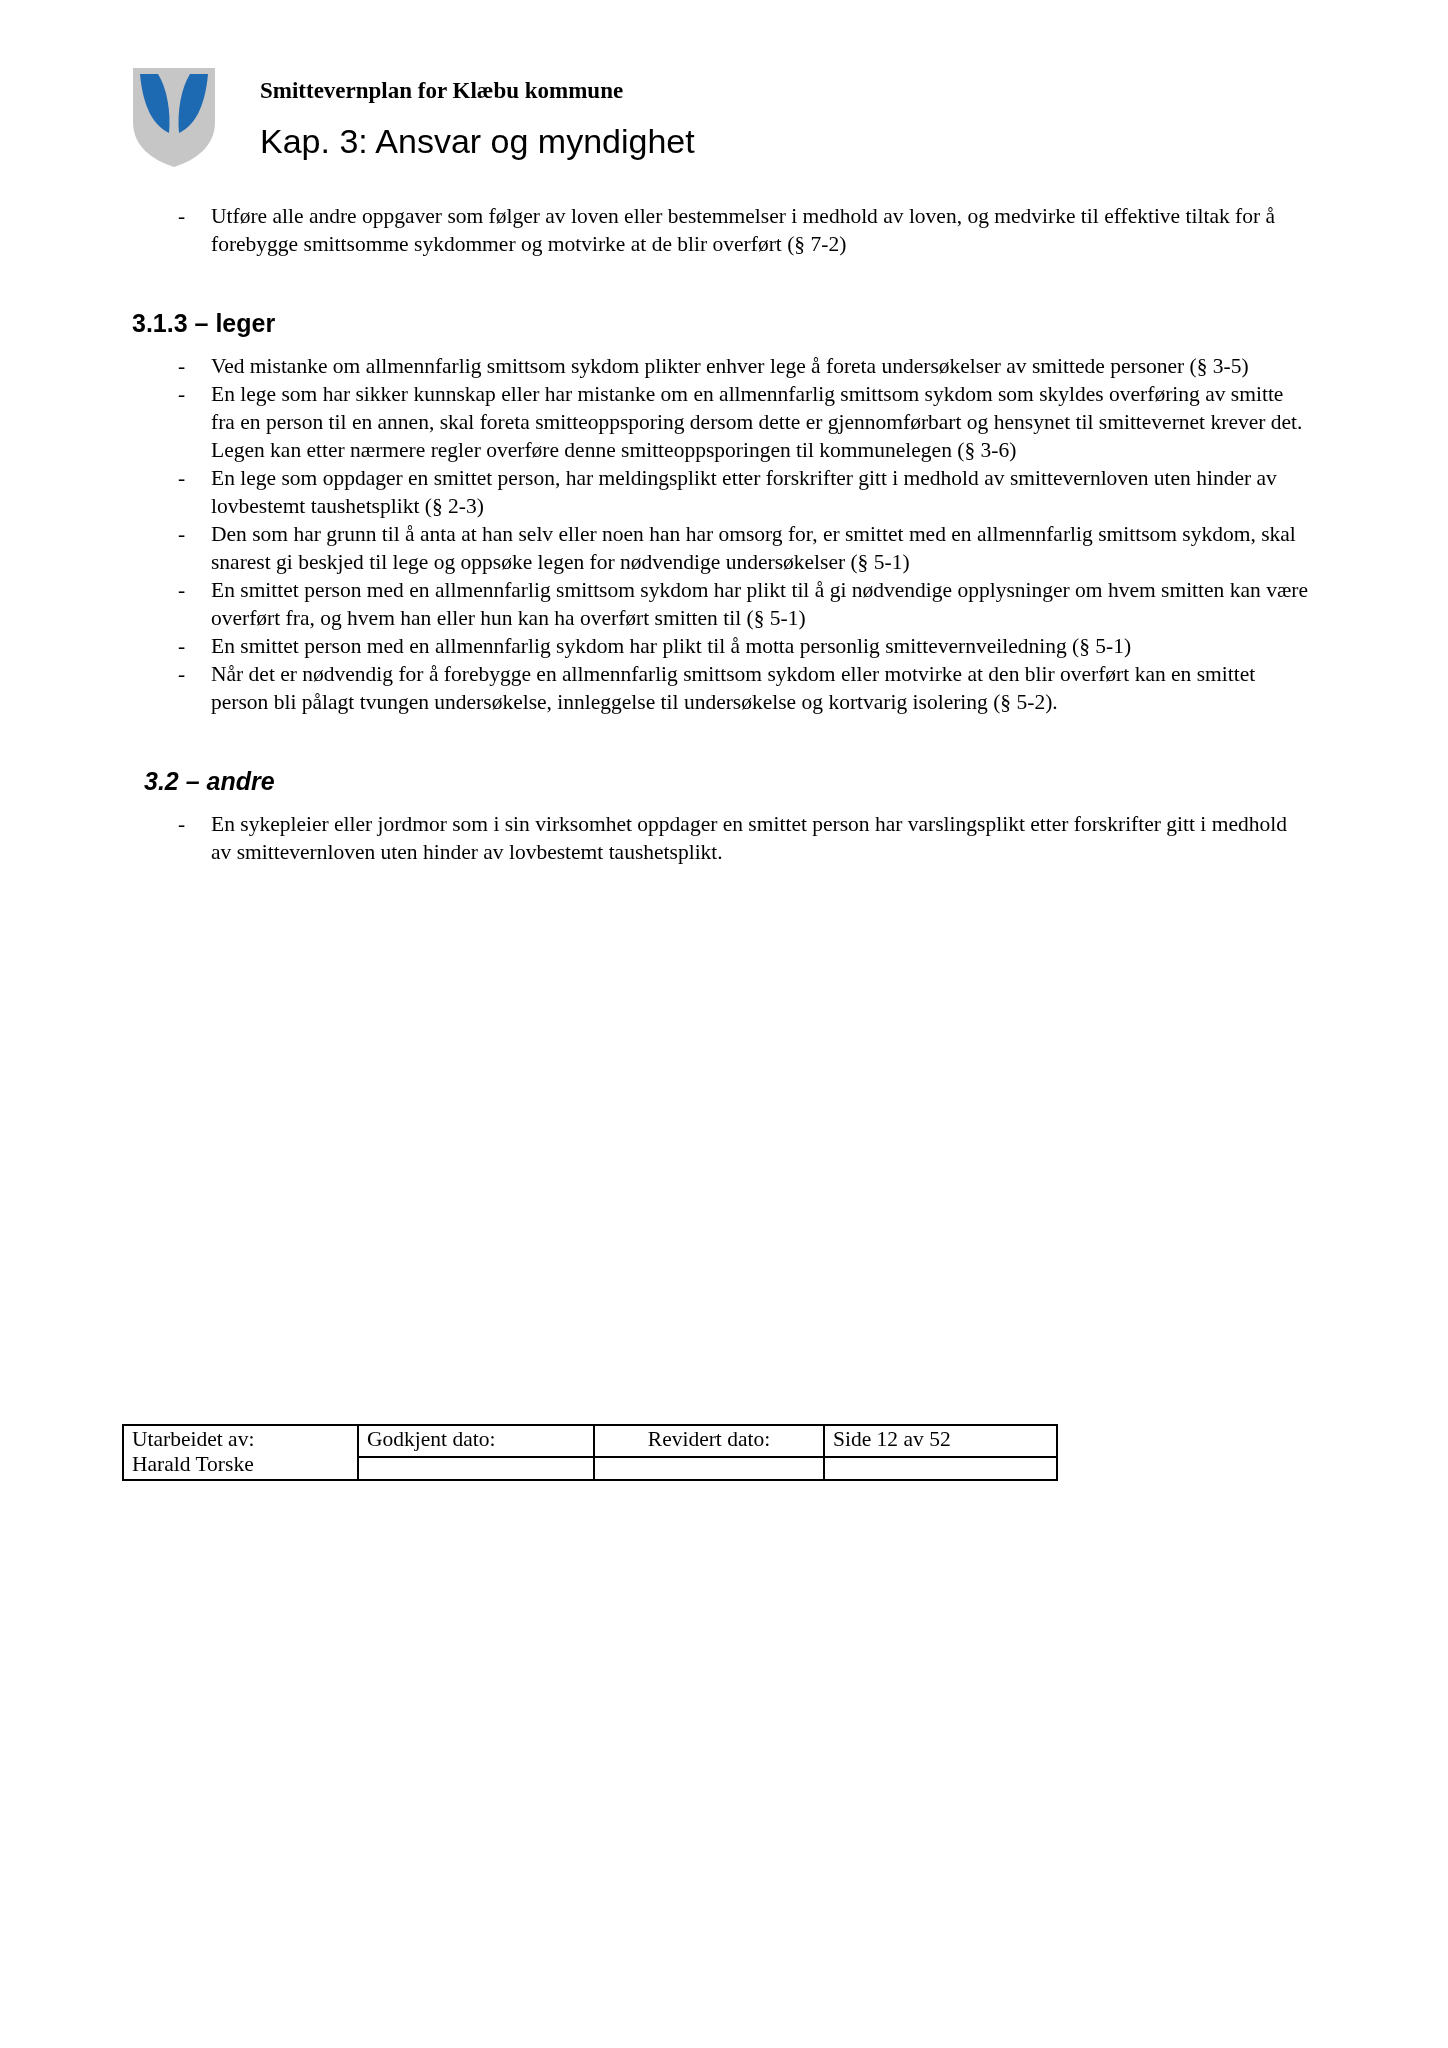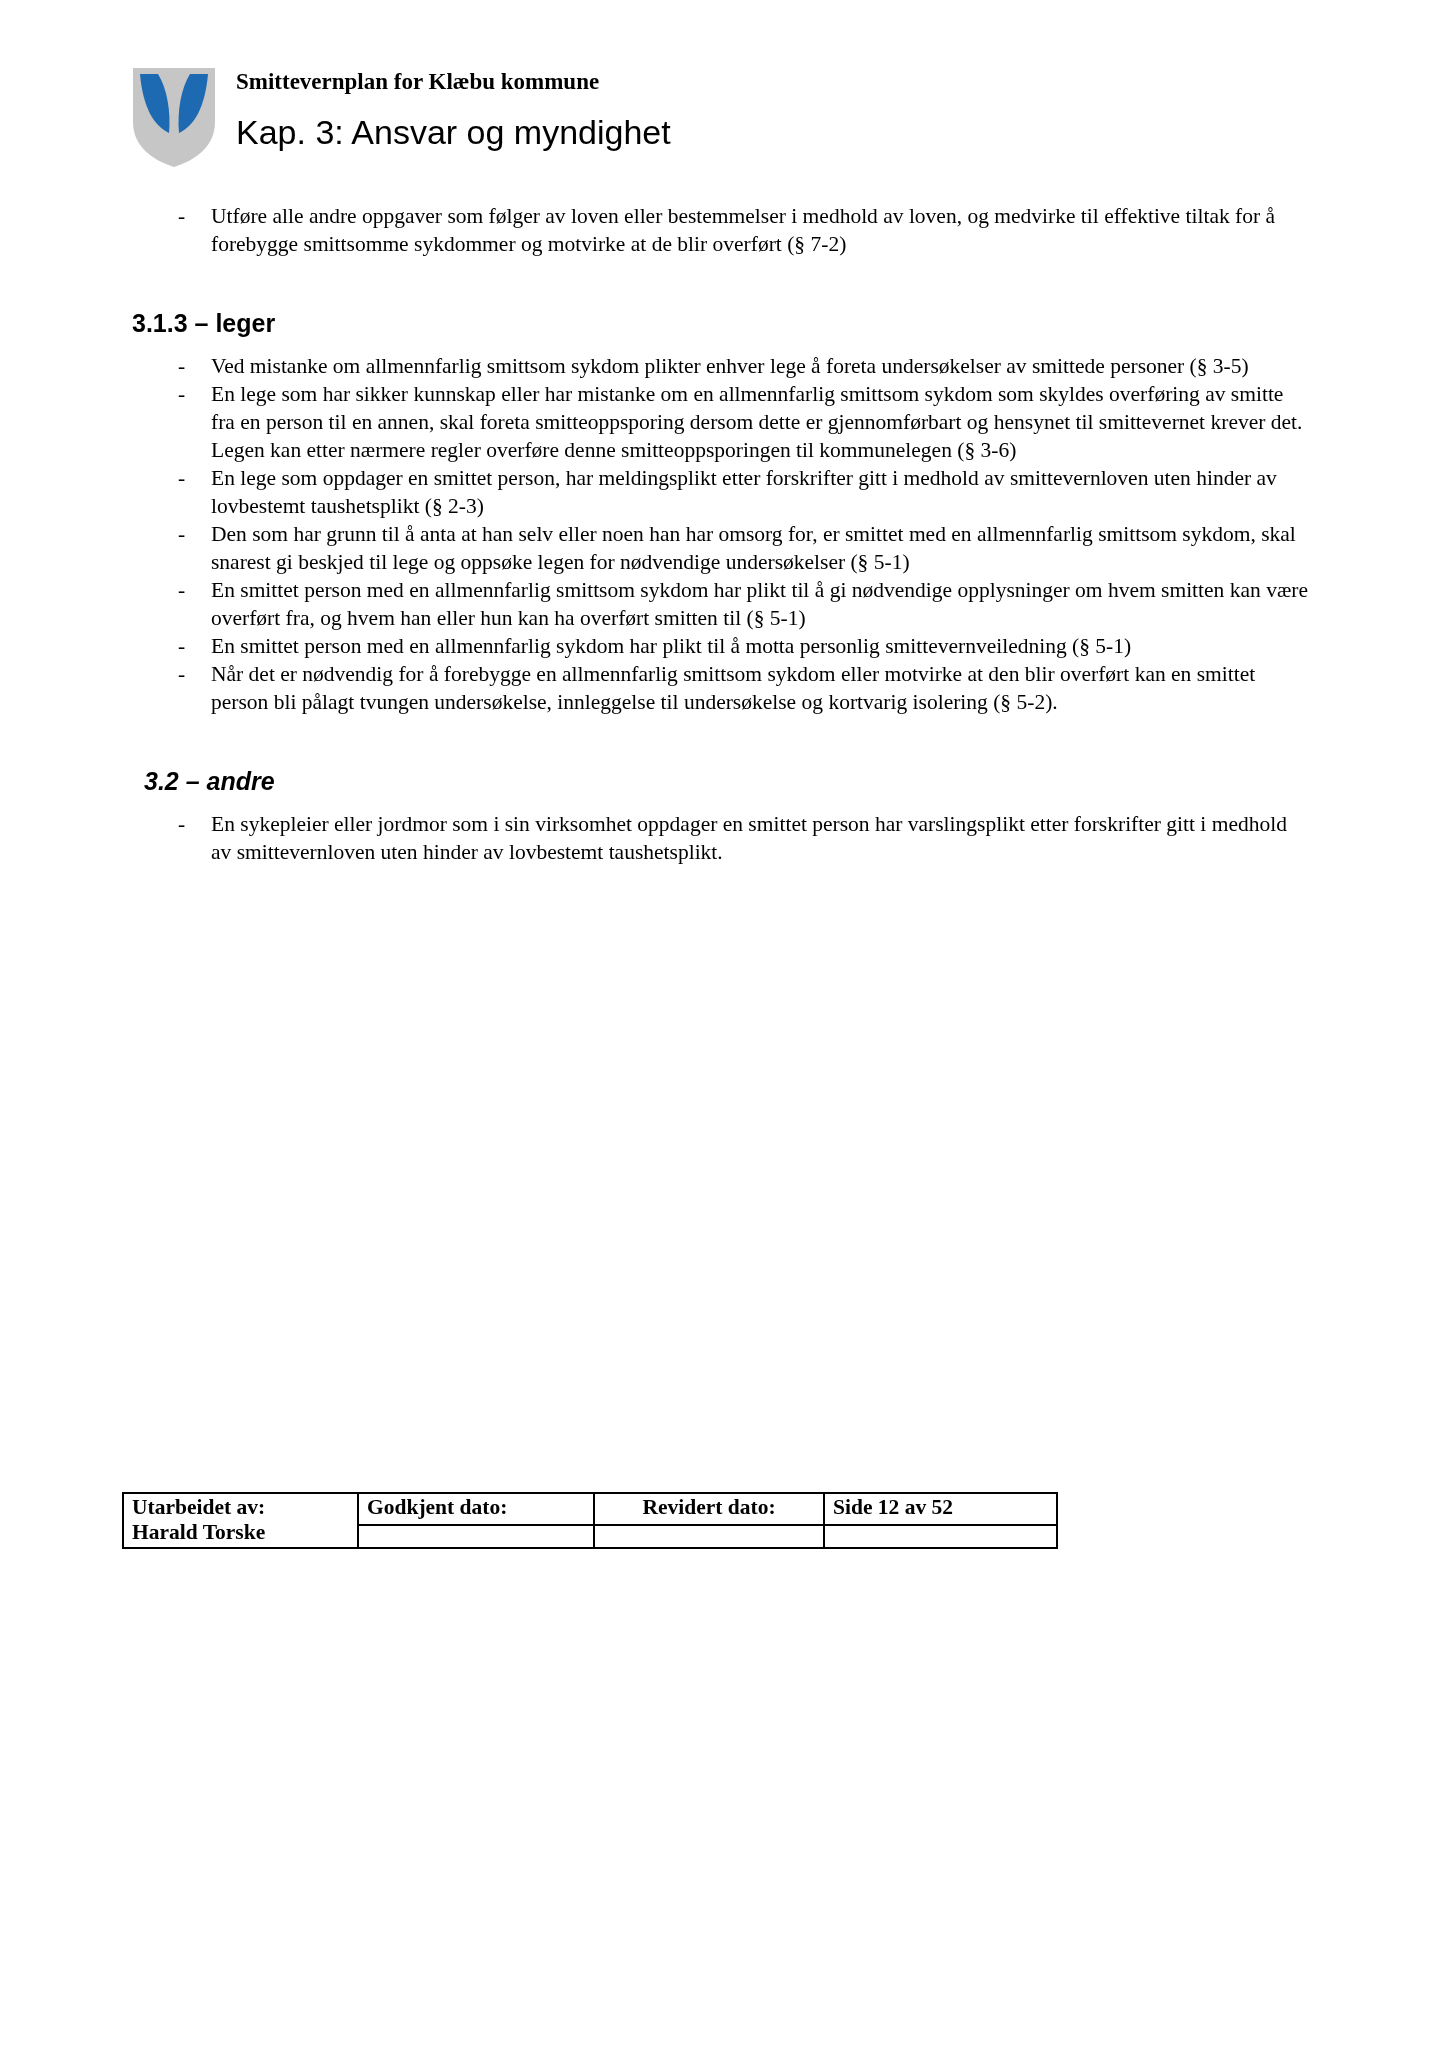--- a/index.html
+++ b/index.html
@@ -9,22 +9,23 @@
     height: 2048px;
     background: #ffffff;
     font-family: "Liberation Serif", serif;
     color: #000000;
     overflow: hidden;
   }
 
   
   .header {
     display: flex;
-    align-items: flex-start;
+    align-items: center;
     margin: 66px 130px 0 130px;
+    gap: 24px;
   }
   .logo { width: 88px; height: 104px; flex: none; margin-right: 18px; }
   .header-titles { padding-top: 2px; }
   .doc-title {
     font-family: "Liberation Serif", serif;
     font-weight: bold;
     font-size: 23px;
     line-height: 28px;
   }
   .chapter-title {
@@ -57,26 +58,25 @@
     width: 33px;
     padding-left: 46px;
     text-align: left;
   }
   .li .text { flex: 1; }
 
   
   .footer-table {
     position: absolute;
     left: 122px;
-    top: 1492px;
+    top: 1424px;
     width: 862px;
     border-collapse: collapse;
     table-layout: fixed;
     font-family: "Liberation Serif", serif;
-    font-weight: bold;
   }
   .footer-table td {
     border: 2px solid #000000;
     font-size: 21.5px;
     line-height: 25px;
     padding: 1px 8px 2px 8px;
     vertical-align: top;
     overflow: hidden;
   }
   .footer-table .c1 { width: 217px; }

